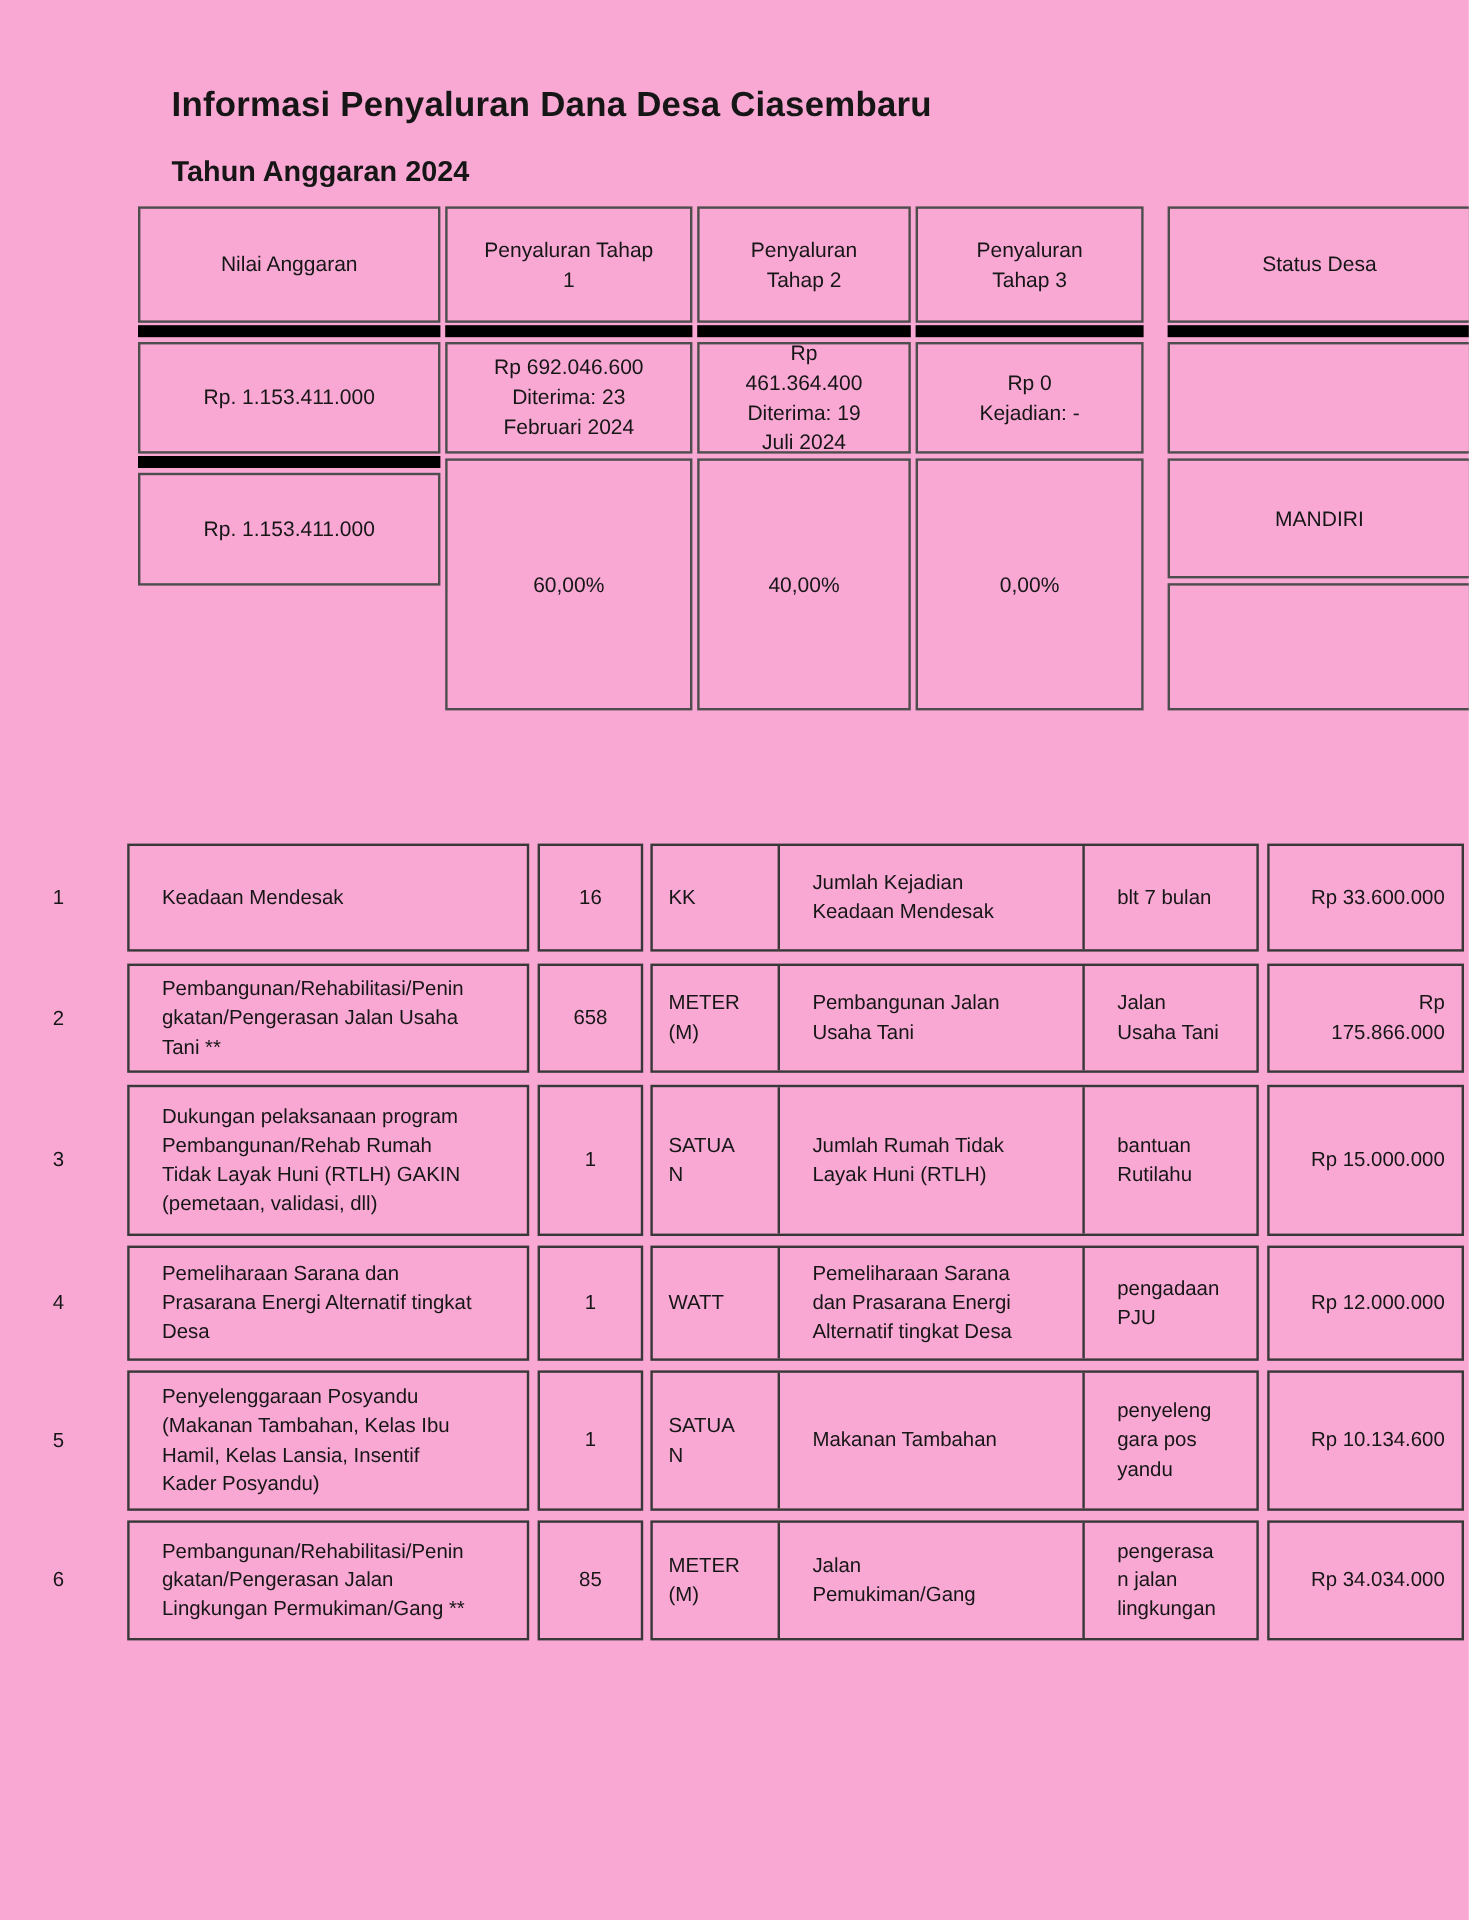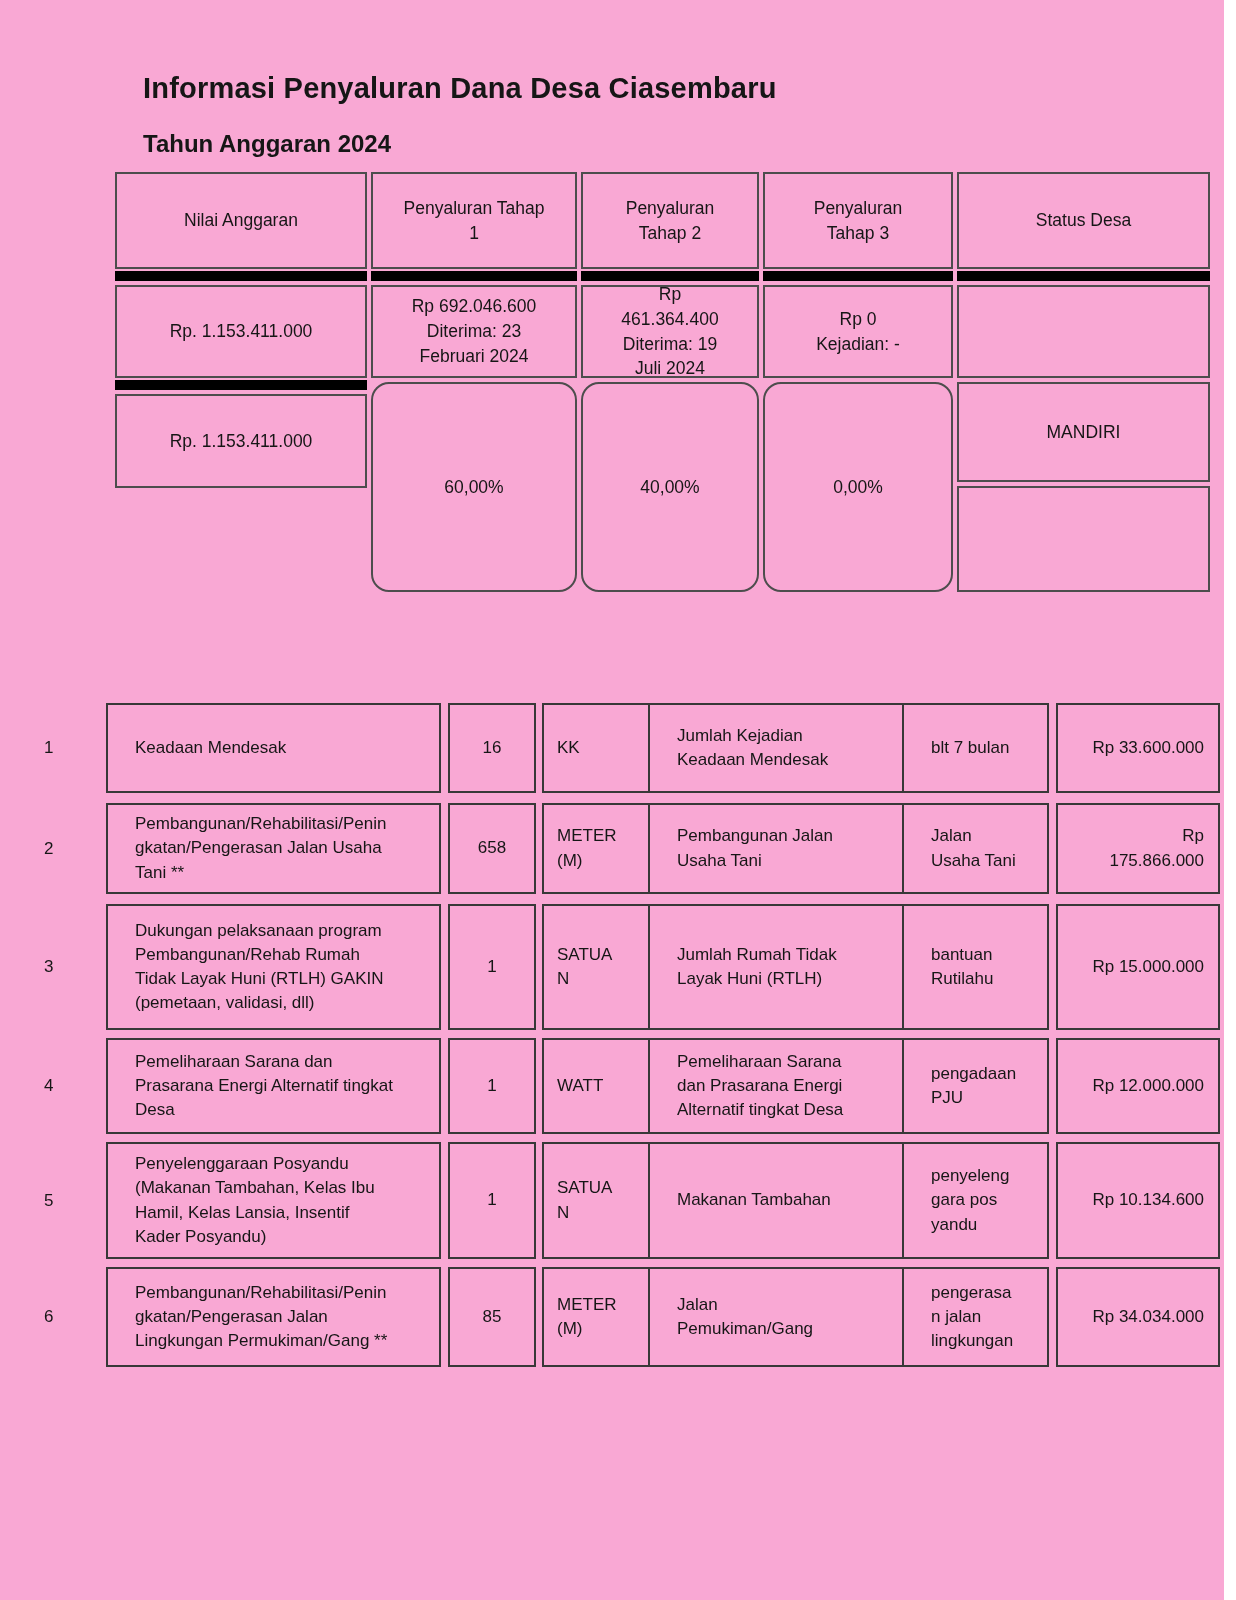--- a/index.html
+++ b/index.html
@@ -54,27 +54,27 @@
     text-align: center;
     font-size: 17.5px;
     line-height: 1.42;
   }
   .bar { height: 10px; background: #000000; margin-top: 2px; }
   .mt4 { margin-top: 4px; }
   .hh  { height: 97px; }
   .hr2 { height: 93px; }
   .hr3 { height: 100px; }
   .hr4 { height: 94px; }
-  .htall  { height: 210px; border-radius: 18px; }
+  .htall  { height: 210px; }
   .hlast5 { height: 106px; }
   .w1 { width: 252px; } .w1 .t1box { padding: 0 25px; }
   .w2 { width: 206px; } .w2 .t1box { padding: 0 28px; }
   .w3 { width: 178px; } .w3 .t1box { padding: 0 25px; }
   .w4 { width: 190px; } .w4 .t1box { padding: 0 25px; }
-  .w5 { width: 253px; } .w5 .t1box { padding: 0 25px; }
+  .w5 { width: 253px; margin-left: 16px; } .w5 .t1box { padding: 0 25px; }
 
   
   .t2 {
     position: absolute;
     left: 0;
     top: 703px;
     width: 1236px;
   }
   .t2row { display: flex; align-items: stretch; }
   .t2row.g10 { margin-bottom: 10px; }

